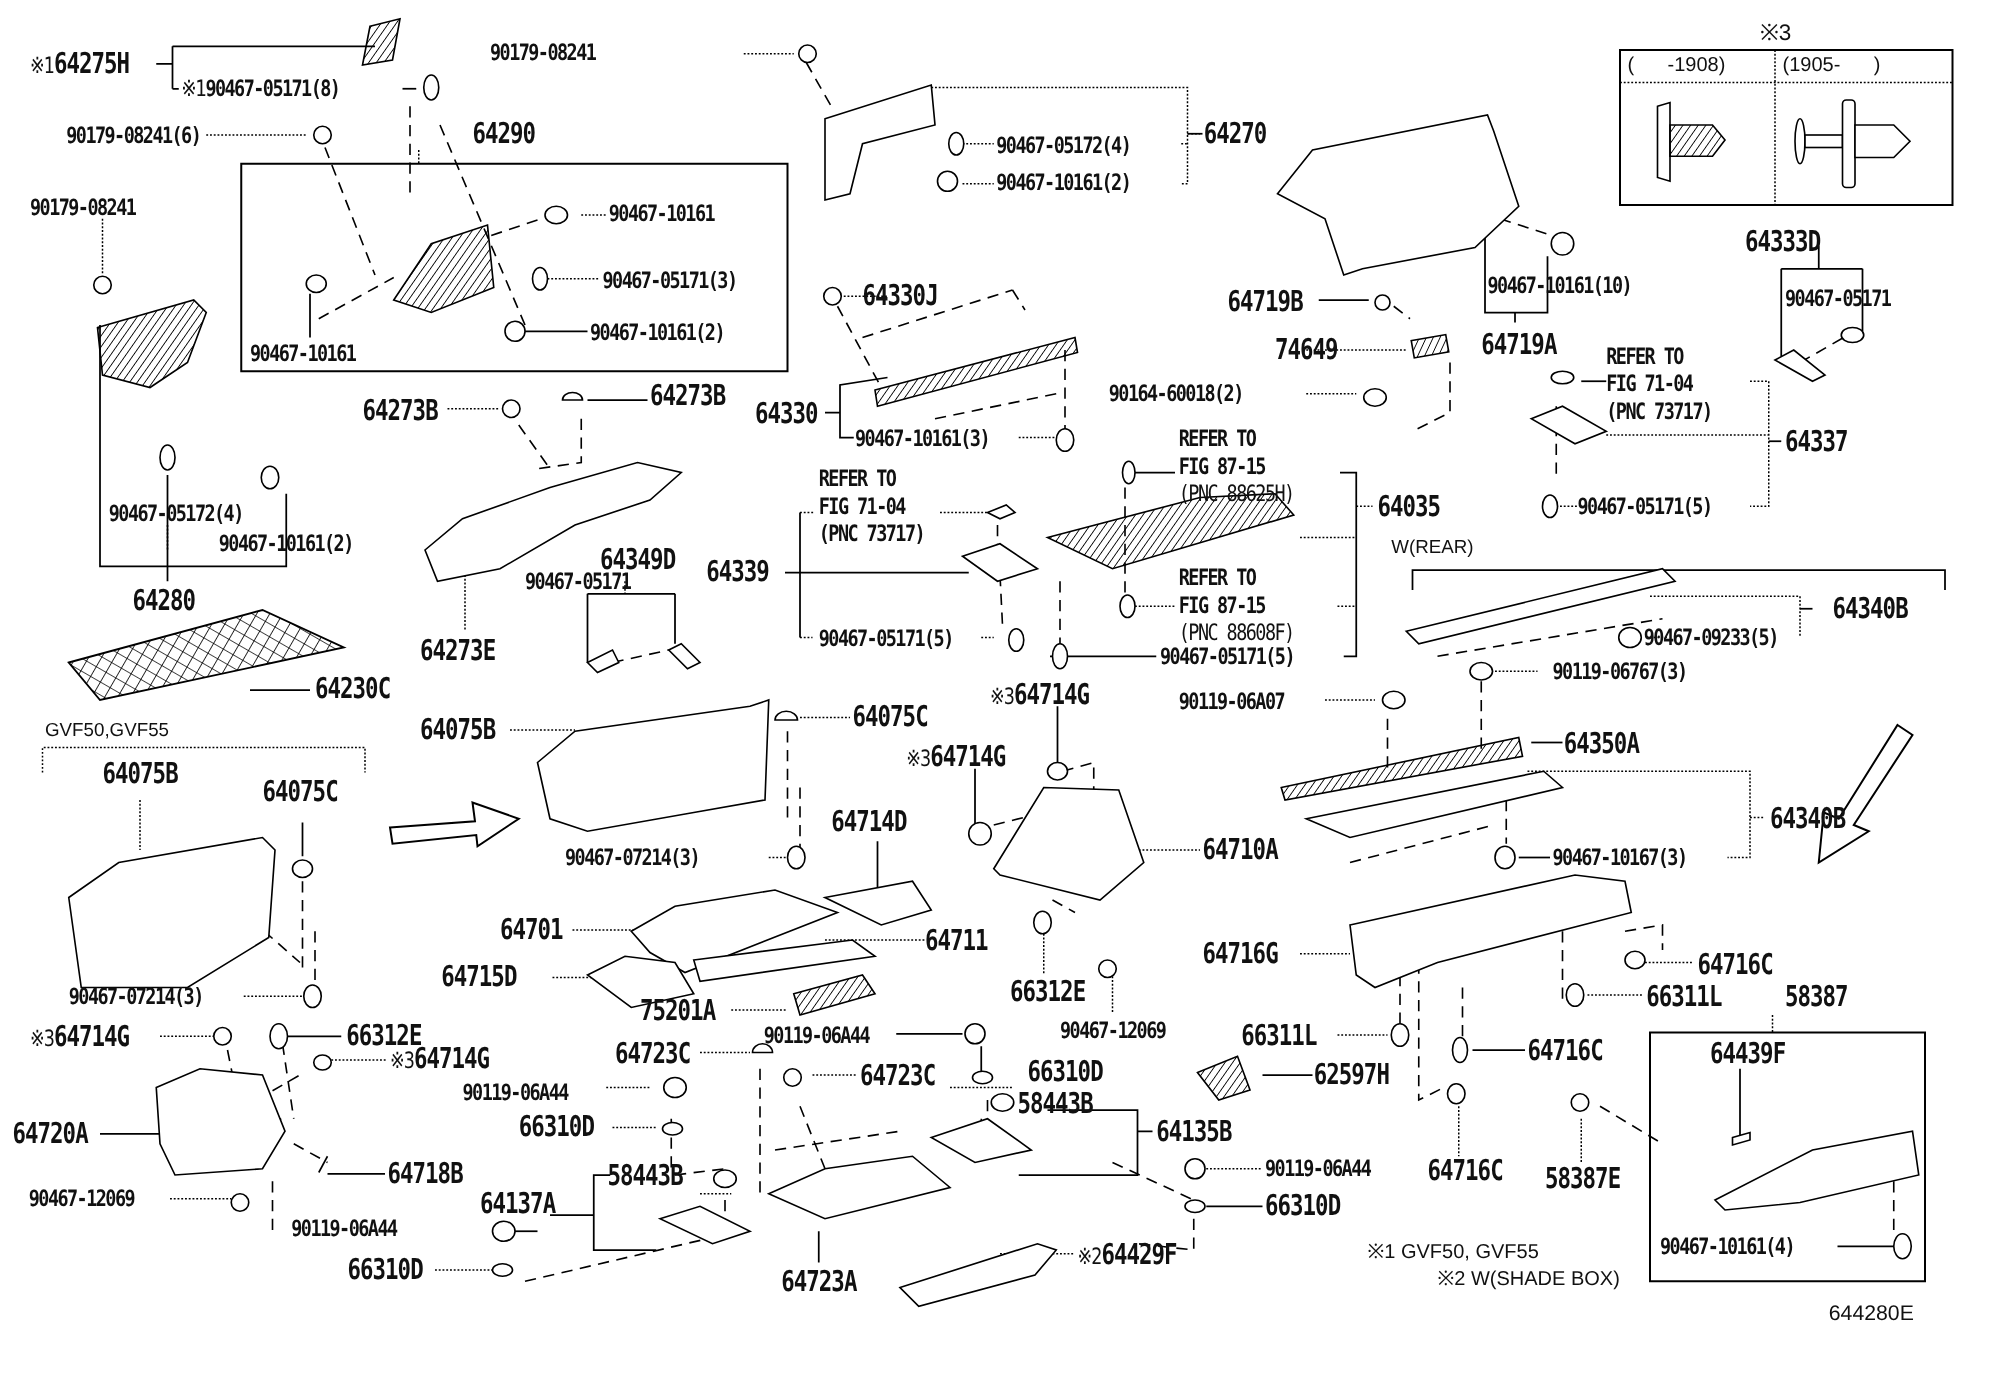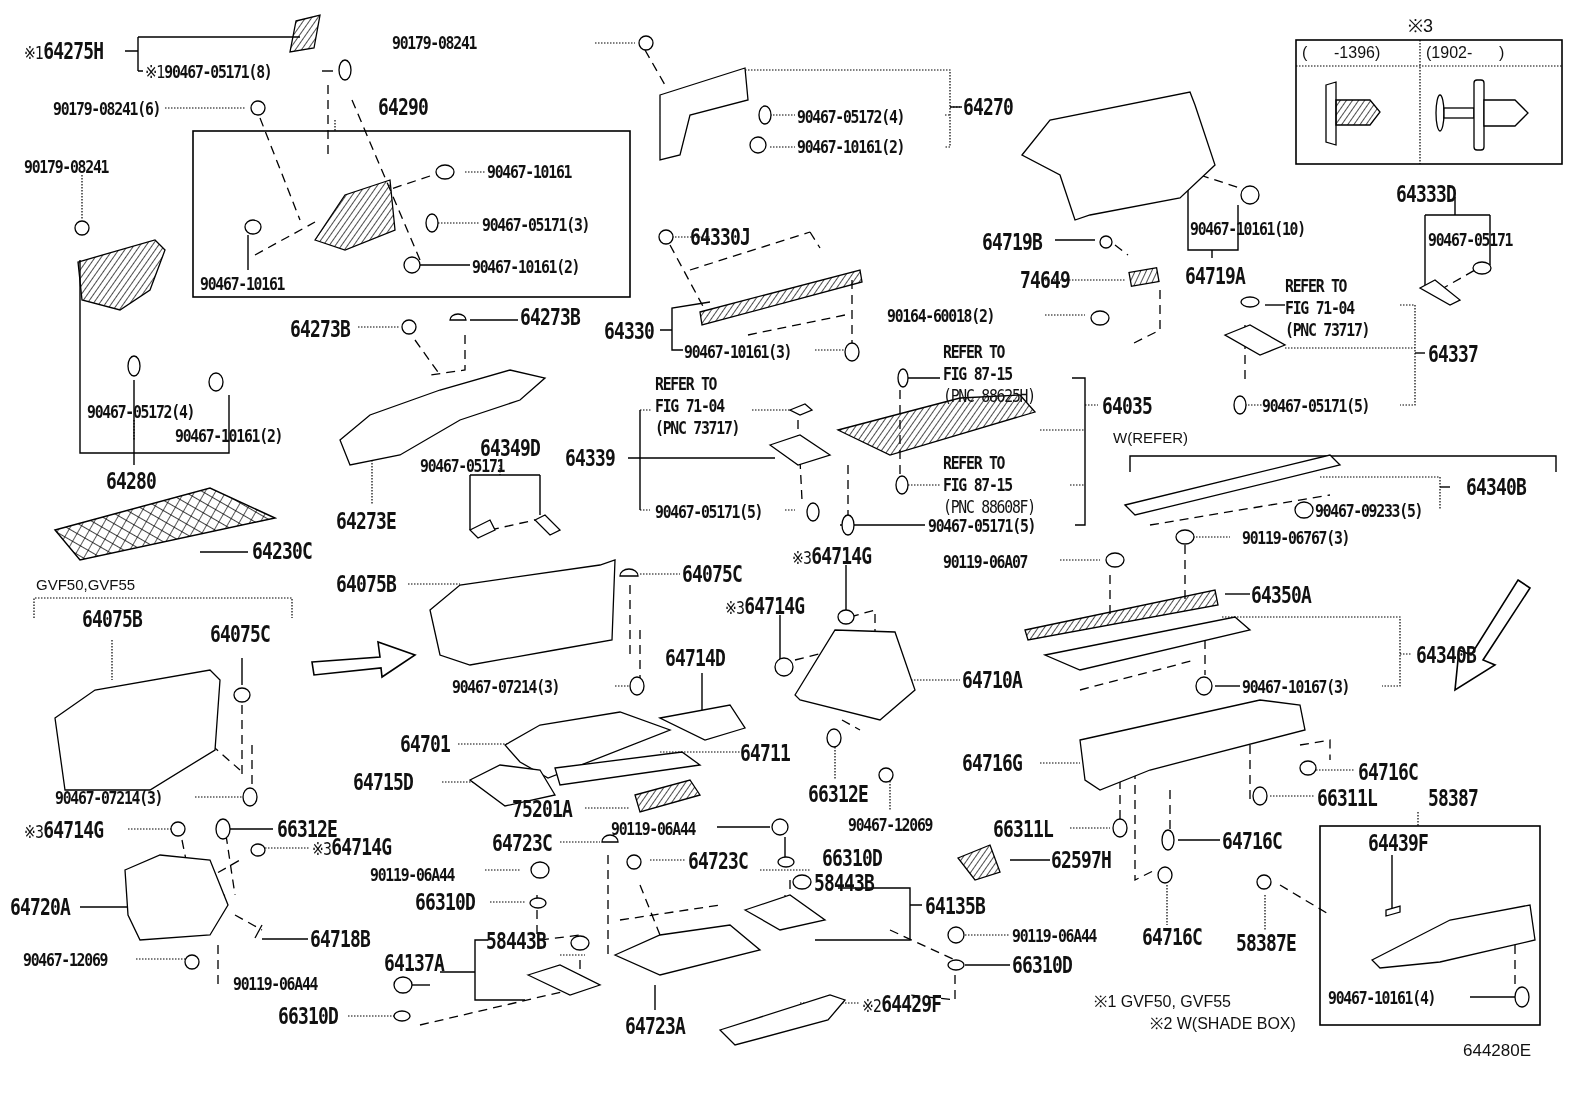--- a/index.html
+++ b/index.html
@@ -334,22 +334,22 @@
 <div class="lbl" style="left:1428px;top:231px;">90467-05171</div>
 <div class="lbl" style="left:1285px;top:277px;">
       <div>REFER TO</div>
       <div style="margin-top:4px">FIG 71-04</div>
       <div style="margin-top:4px">(PNC 73717)</div>
     </div>
 <div class="lbl big" style="left:1428px;top:343px;">64337</div>
 <div class="lbl" style="left:1262px;top:397px;">90467-05171(5)</div>
 
 <div class="thin" style="left:1408px;top:17px;font-size:18px;">※3</div>
-<div class="thin" style="left:1302px;top:45px;white-space:pre;">(      -1396)</div>
-<div class="thin" style="left:1426px;top:45px;white-space:pre;">(1902-      )</div>
+<div class="thin" style="left:1302px;top:45px;white-space:pre;">(      -1908)</div>
+<div class="thin" style="left:1426px;top:45px;white-space:pre;">(1905-      )</div>
 
 <div class="lbl big" style="left:290px;top:318px;">64273B</div>
 <div class="lbl big" style="left:520px;top:306px;">64273B</div>
 <div class="lbl" style="left:87px;top:403px;">90467-05172(4)</div>
 <div class="lbl" style="left:175px;top:427px;">90467-10161(2)</div>
 <div class="lbl big" style="left:106px;top:470px;">64280</div>
 <div class="lbl big" style="left:336px;top:510px;">64273E</div>
 <div class="lbl big" style="left:480px;top:437px;">64349D</div>
 <div class="lbl" style="left:420px;top:457px;">90467-05171</div>
 <div class="lbl big" style="left:252px;top:540px;">64230C</div>
@@ -367,21 +367,21 @@
       <div style="margin-top:4px;font-weight:normal">(PNC 88625H)</div>
     </div>
 <div class="lbl big" style="left:1102px;top:395px;">64035</div>
 <div class="lbl" style="left:943px;top:454px;">
       <div>REFER TO</div>
       <div style="margin-top:4px">FIG 87-15</div>
       <div style="margin-top:4px;font-weight:normal">(PNC 88608F)</div>
     </div>
 <div class="lbl" style="left:928px;top:517px;">90467-05171(5)</div>
 
-<div class="thin" style="left:1113px;top:430px;font-size:15px;">W(REFER)</div>
+<div class="thin" style="left:1113px;top:430px;font-size:15px;">W(REAR)</div>
 <div class="lbl big" style="left:1466px;top:476px;">64340B</div>
 <div class="lbl" style="left:1315px;top:502px;">90467-09233(5)</div>
 <div class="lbl" style="left:1242px;top:529px;">90119-06767(3)</div>
 <div class="lbl" style="left:943px;top:553px;">90119-06A07</div>
 <div class="lbl big" style="left:1251px;top:584px;">64350A</div>
 <div class="lbl big" style="left:1416px;top:644px;">64340B</div>
 <div class="lbl" style="left:1242px;top:678px;">90467-10167(3)</div>
 
 <div class="thin" style="left:36px;top:577px;font-size:15px;">GVF50,GVF55</div>
 <div class="lbl big" style="left:82px;top:608px;">64075B</div>

